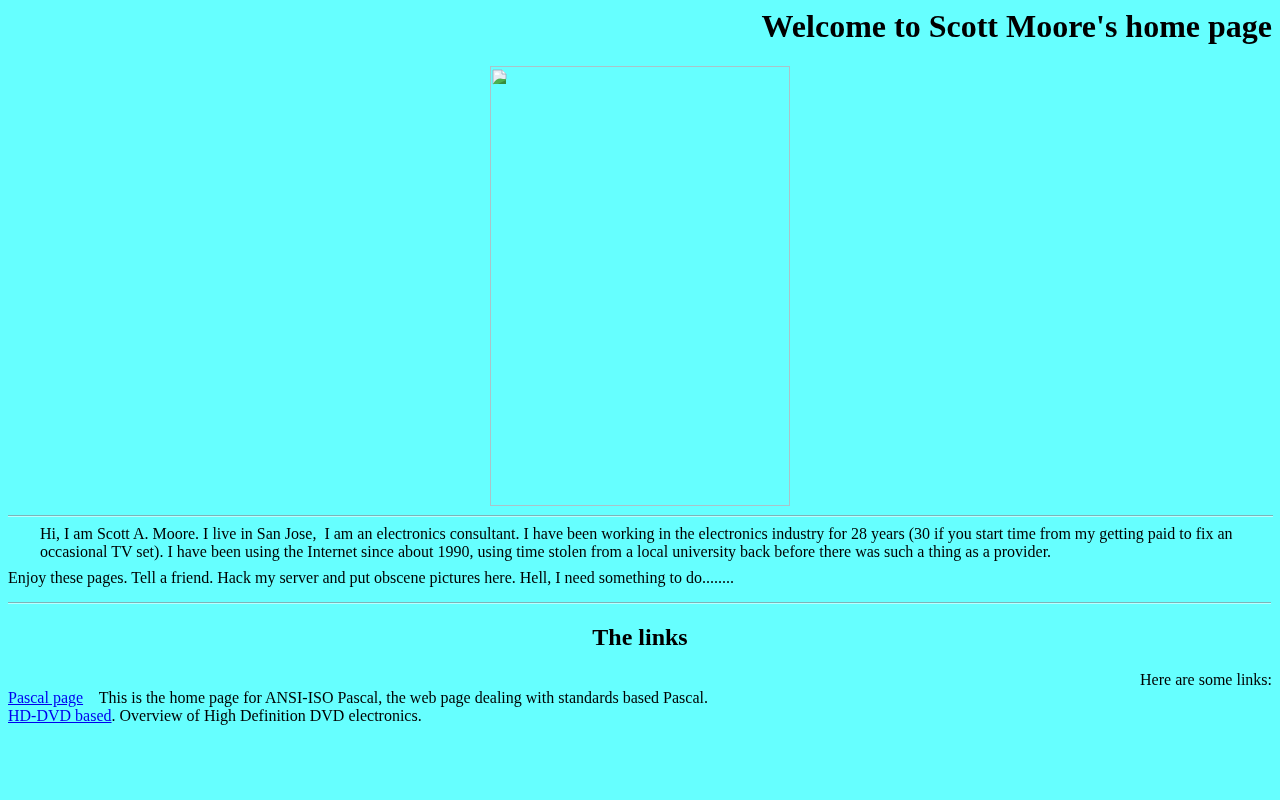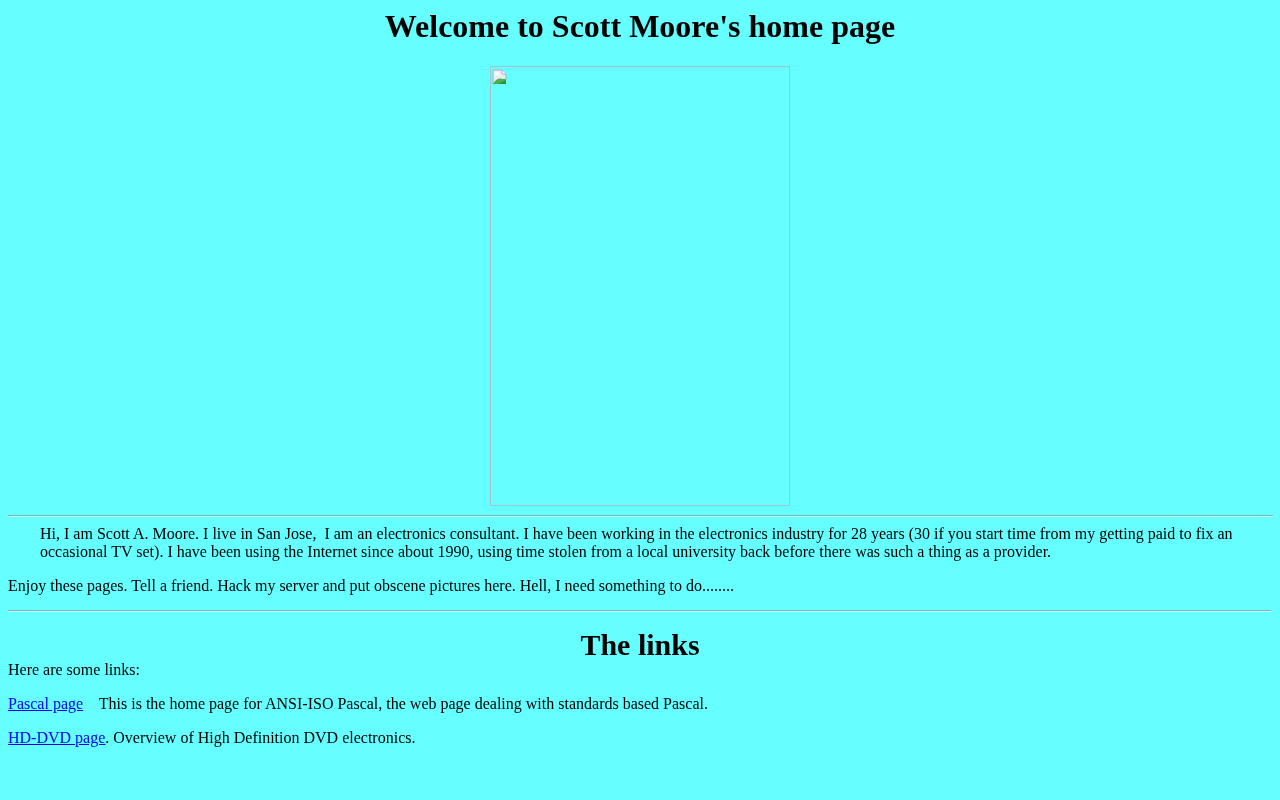--- a/index.html
+++ b/index.html
@@ -15,21 +15,21 @@
       height: 800px;
       overflow: hidden;
       position: relative;
     }
     .page {
       padding: 0 8px;
     }
     h1 {
       font-size: 32px;
       font-weight: bold;
-      text-align: center;
+      text-align: right;
       margin: 8px 0 0 0;
       line-height: 37px;
     }
     .image-wrap {
       text-align: center;
       margin-top: 21px;
       height: 441px;
     }
     .broken-img {
       display: inline-block;
@@ -63,37 +63,37 @@
     }
     p {
       margin: 0;
       line-height: 18px;
     }
     p.intro {
       margin-top: 8px;
       margin-left: 32px;
     }
     p.enjoy {
-      margin-top: 16px;
+      margin-top: 8px;
     }
     hr.hr2 {
       margin-top: 15px;
     }
     h2 {
-      font-size: 30px;
+      font-size: 24px;
       font-weight: bold;
       text-align: center;
       margin: 19px 0 0 0;
       line-height: 28px;
     }
     p.links-intro {
-      margin-top: 2px;
+      margin-top: 20px;
+      text-align: right;
     }
     p.link-row {
-      margin-top: 16px;
     }
     a {
       color: #0000EE;
       text-decoration: underline;
     }
   </style>
 </head>
 <body>
 
 <div class="page">
@@ -120,14 +120,14 @@
 
   <hr class="hr2">
 
   <h2>The links</h2>
 
   <p class="links-intro">Here are some links:</p>
 
   <p class="link-row" style="white-space: pre-wrap;"><a href="#">Pascal page</a><span>    </span><span>This is the home page for ANSI-ISO Pascal, the web page dealing with standards based Pascal.</span></p>
 
 
-  <p class="link-row" style="white-space: pre-wrap;"><a href="#">HD-DVD page</a><span></span><span>. Overview of High Definition DVD electronics.</span></p>
+  <p class="link-row" style="white-space: pre-wrap;"><a href="#">HD-DVD based</a><span></span><span>. Overview of High Definition DVD electronics.</span></p>
 </div>
 
 </body></html>

